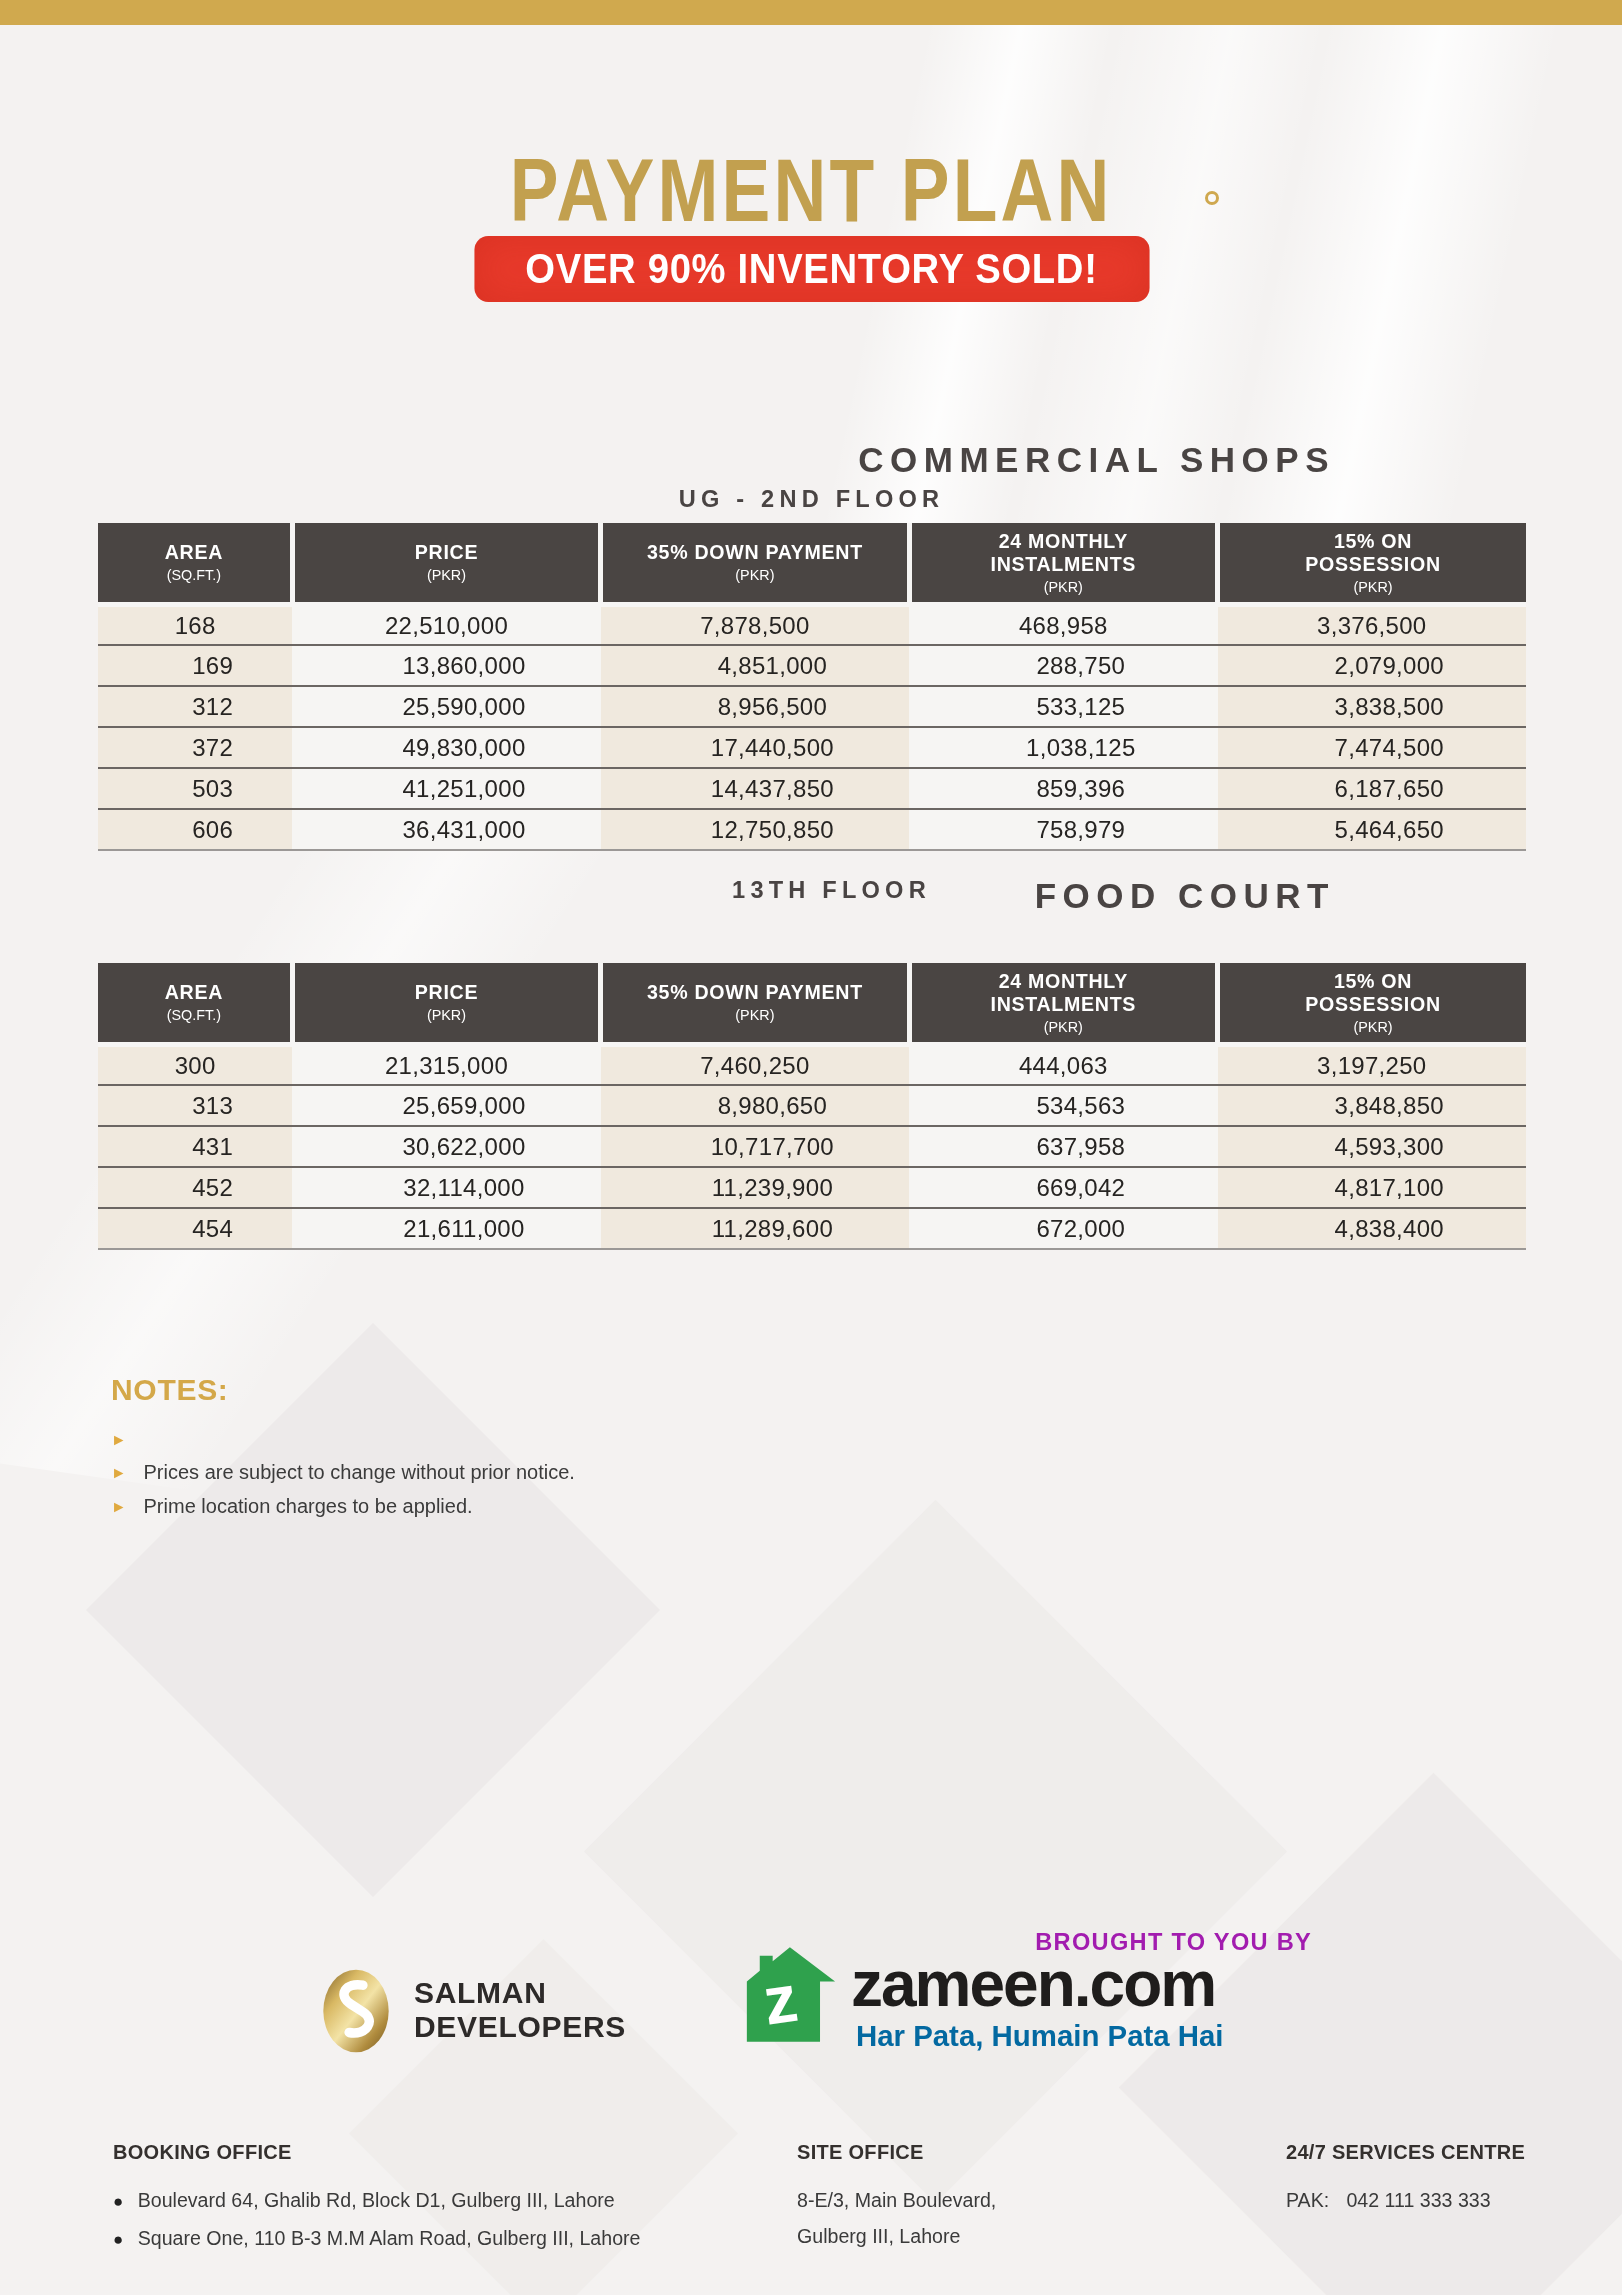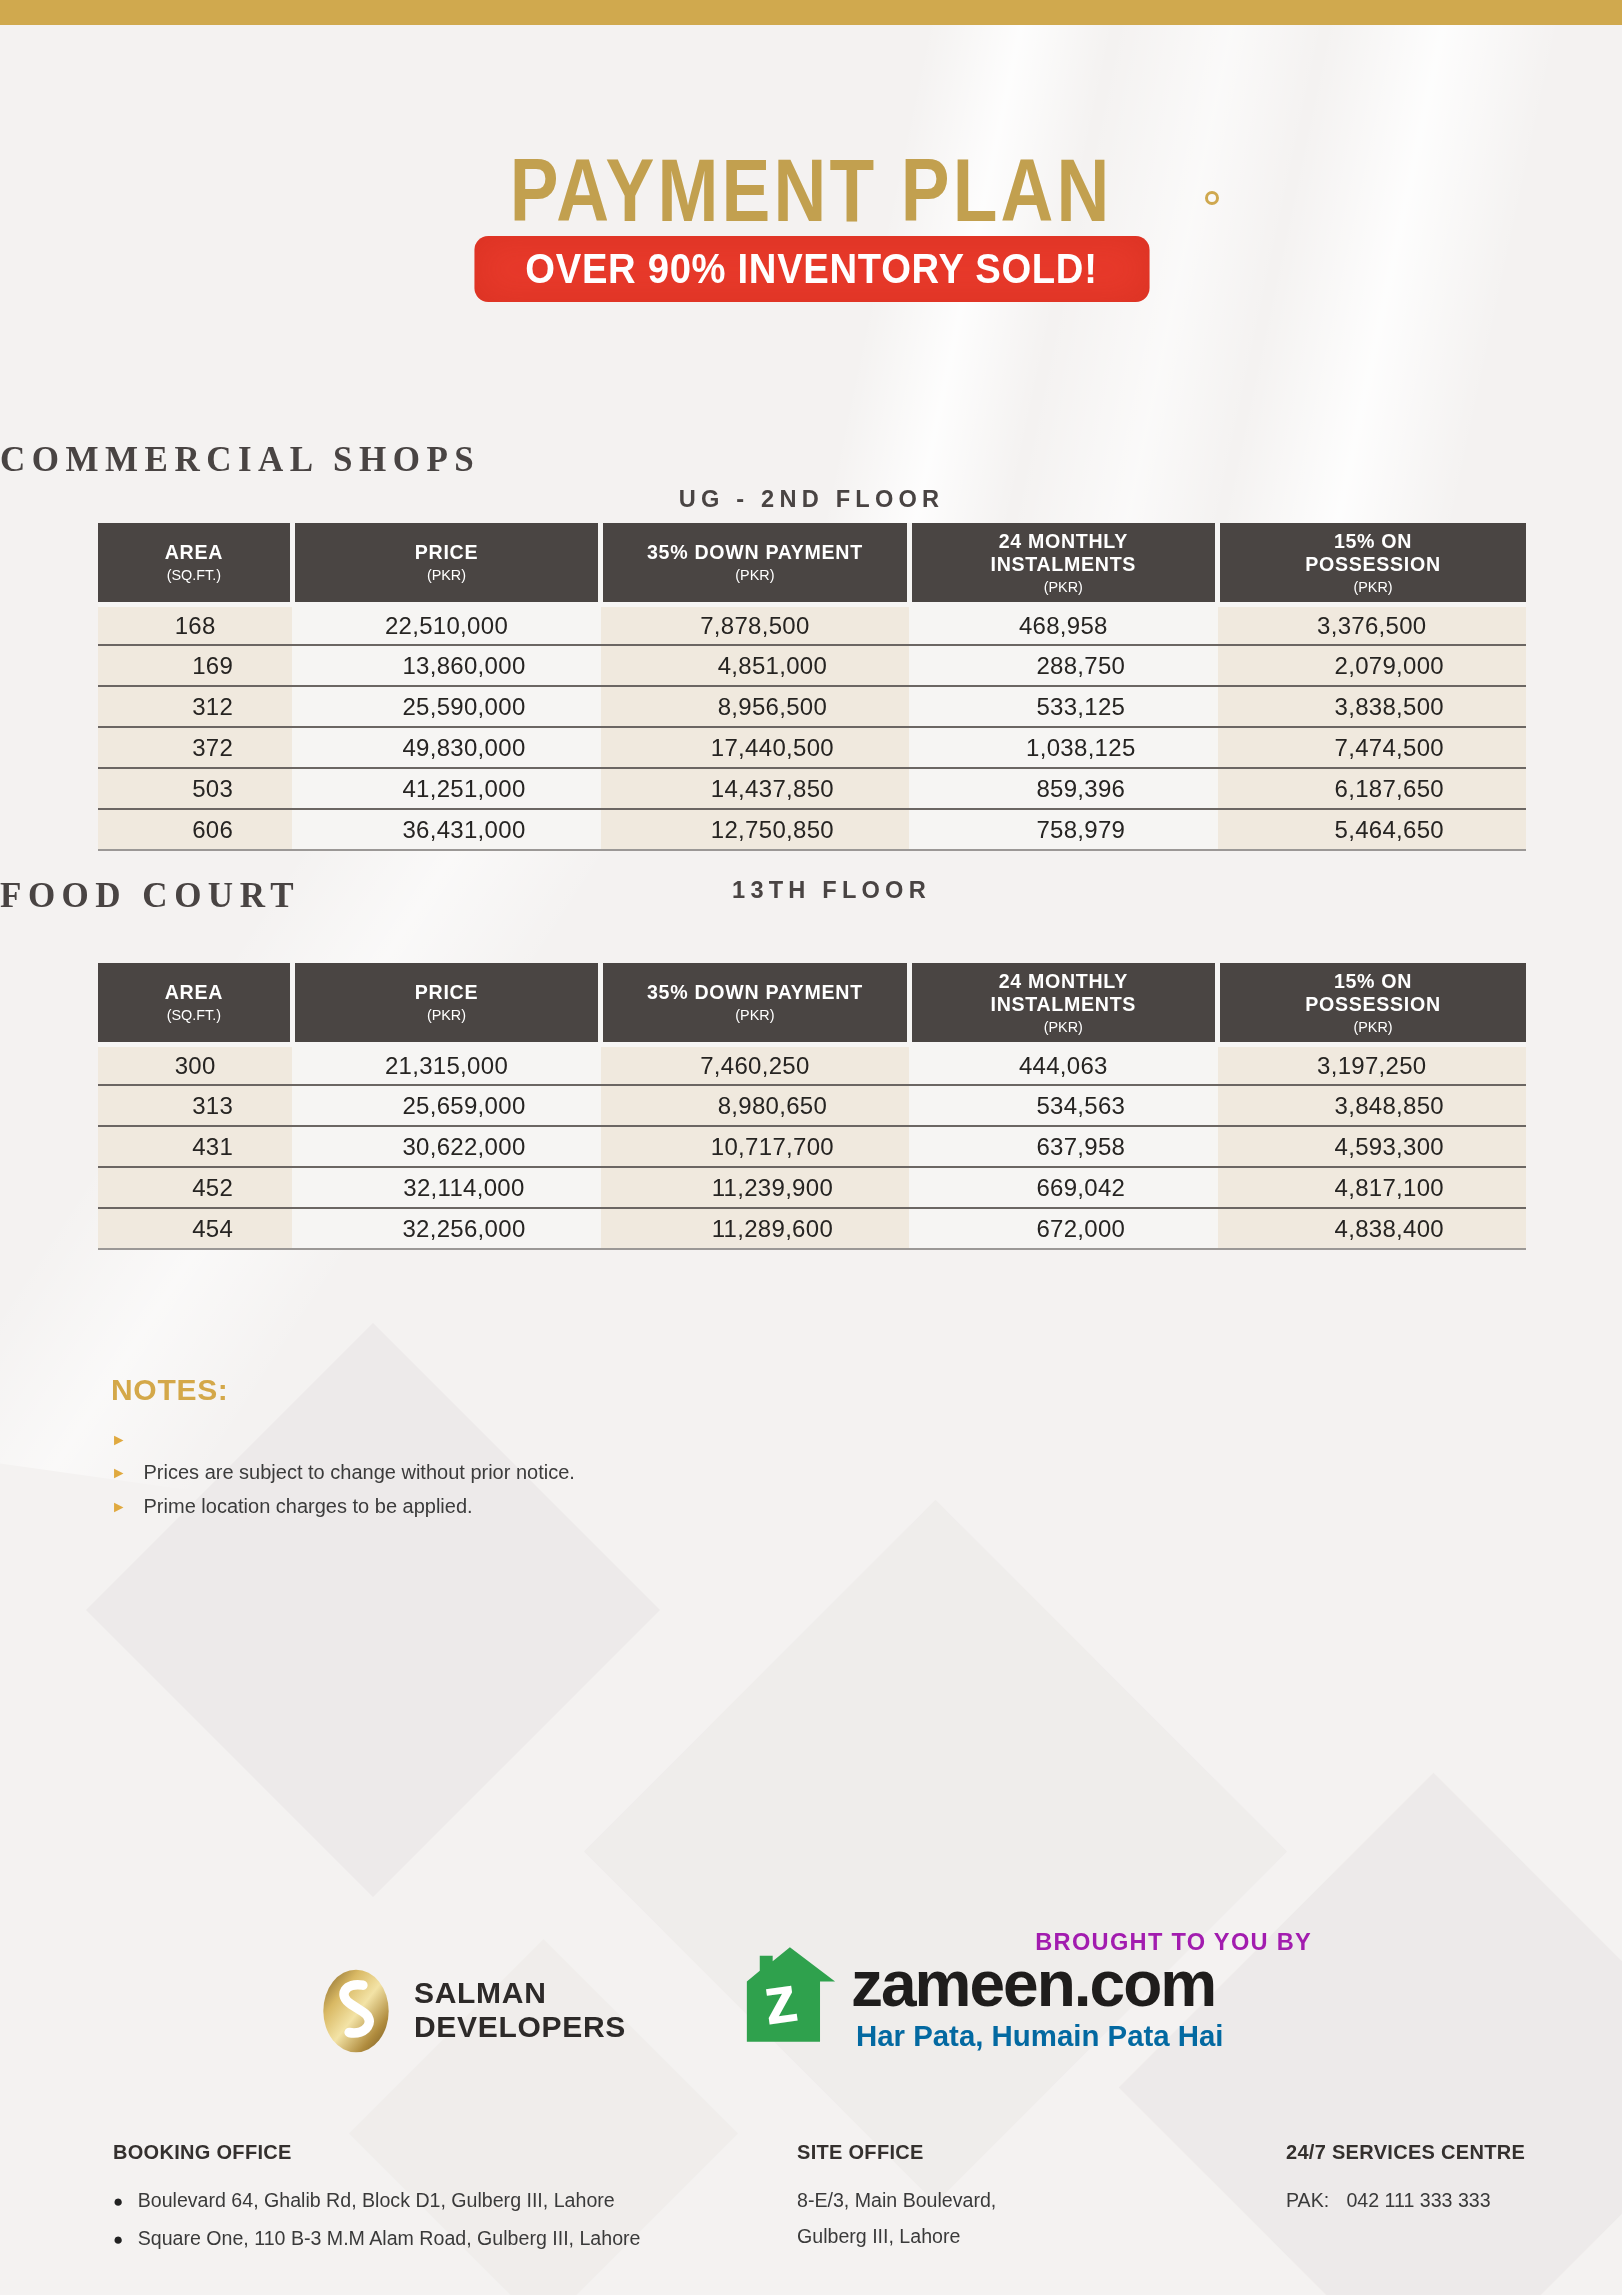--- a/index.html
+++ b/index.html
@@ -44,22 +44,22 @@
     position:absolute; top:236px; left:50%; transform:translateX(-50%);
     width:675px; height:66px; background:#E83A2B; border-radius:14px;
     color:#ffffff; font-size:39px; font-weight:700; letter-spacing:0.7px;
     display:flex; align-items:center; justify-content:center;
     box-shadow:inset 0 0 39px rgba(200,40,25,.45);
   }
   .banner .stretch { display:inline-block; transform:scale(.98,1.1); }
 
   
   .section-title {
-    position:absolute; left:0; width:1335px; text-align:left;
-    color:#494443; font-weight:700; font-size:35px; letter-spacing:6.5px;font-family:Liberation Serif, serif;
+    position:absolute; left:0; width:1335px; text-align:right;
+    color:#494443; font-weight:700; font-size:35px; letter-spacing:6.5px;
   }
   .section-sub {
     position:absolute; left:0; width:1623px; text-align:center;
     color:#494443; font-weight:700; font-size:23.6px; letter-spacing:5.2px;
   }
   .t1-title { top:440px; } .t1-sub { top:486px; }
   .t2-title { top:876px; } .t2-sub { top:877px;padding-left:40px; }
 
   
   table.plan {
@@ -274,21 +274,21 @@
         </tr>
         <tr>
           <td>452</td>
           <td>32,114,000</td>
           <td>11,239,900</td>
           <td>669,042</td>
           <td>4,817,100</td>
         </tr>
         <tr>
           <td>454</td>
-          <td>32,256,000</td>
+          <td>21,611,000</td>
           <td>11,289,600</td>
           <td>672,000</td>
           <td>4,838,400</td>
         </tr>
       </tbody>
   </table>
 
   <div class="notes">
     <div class="notes-title">NOTES:</div>
     <div class="notes-list">

